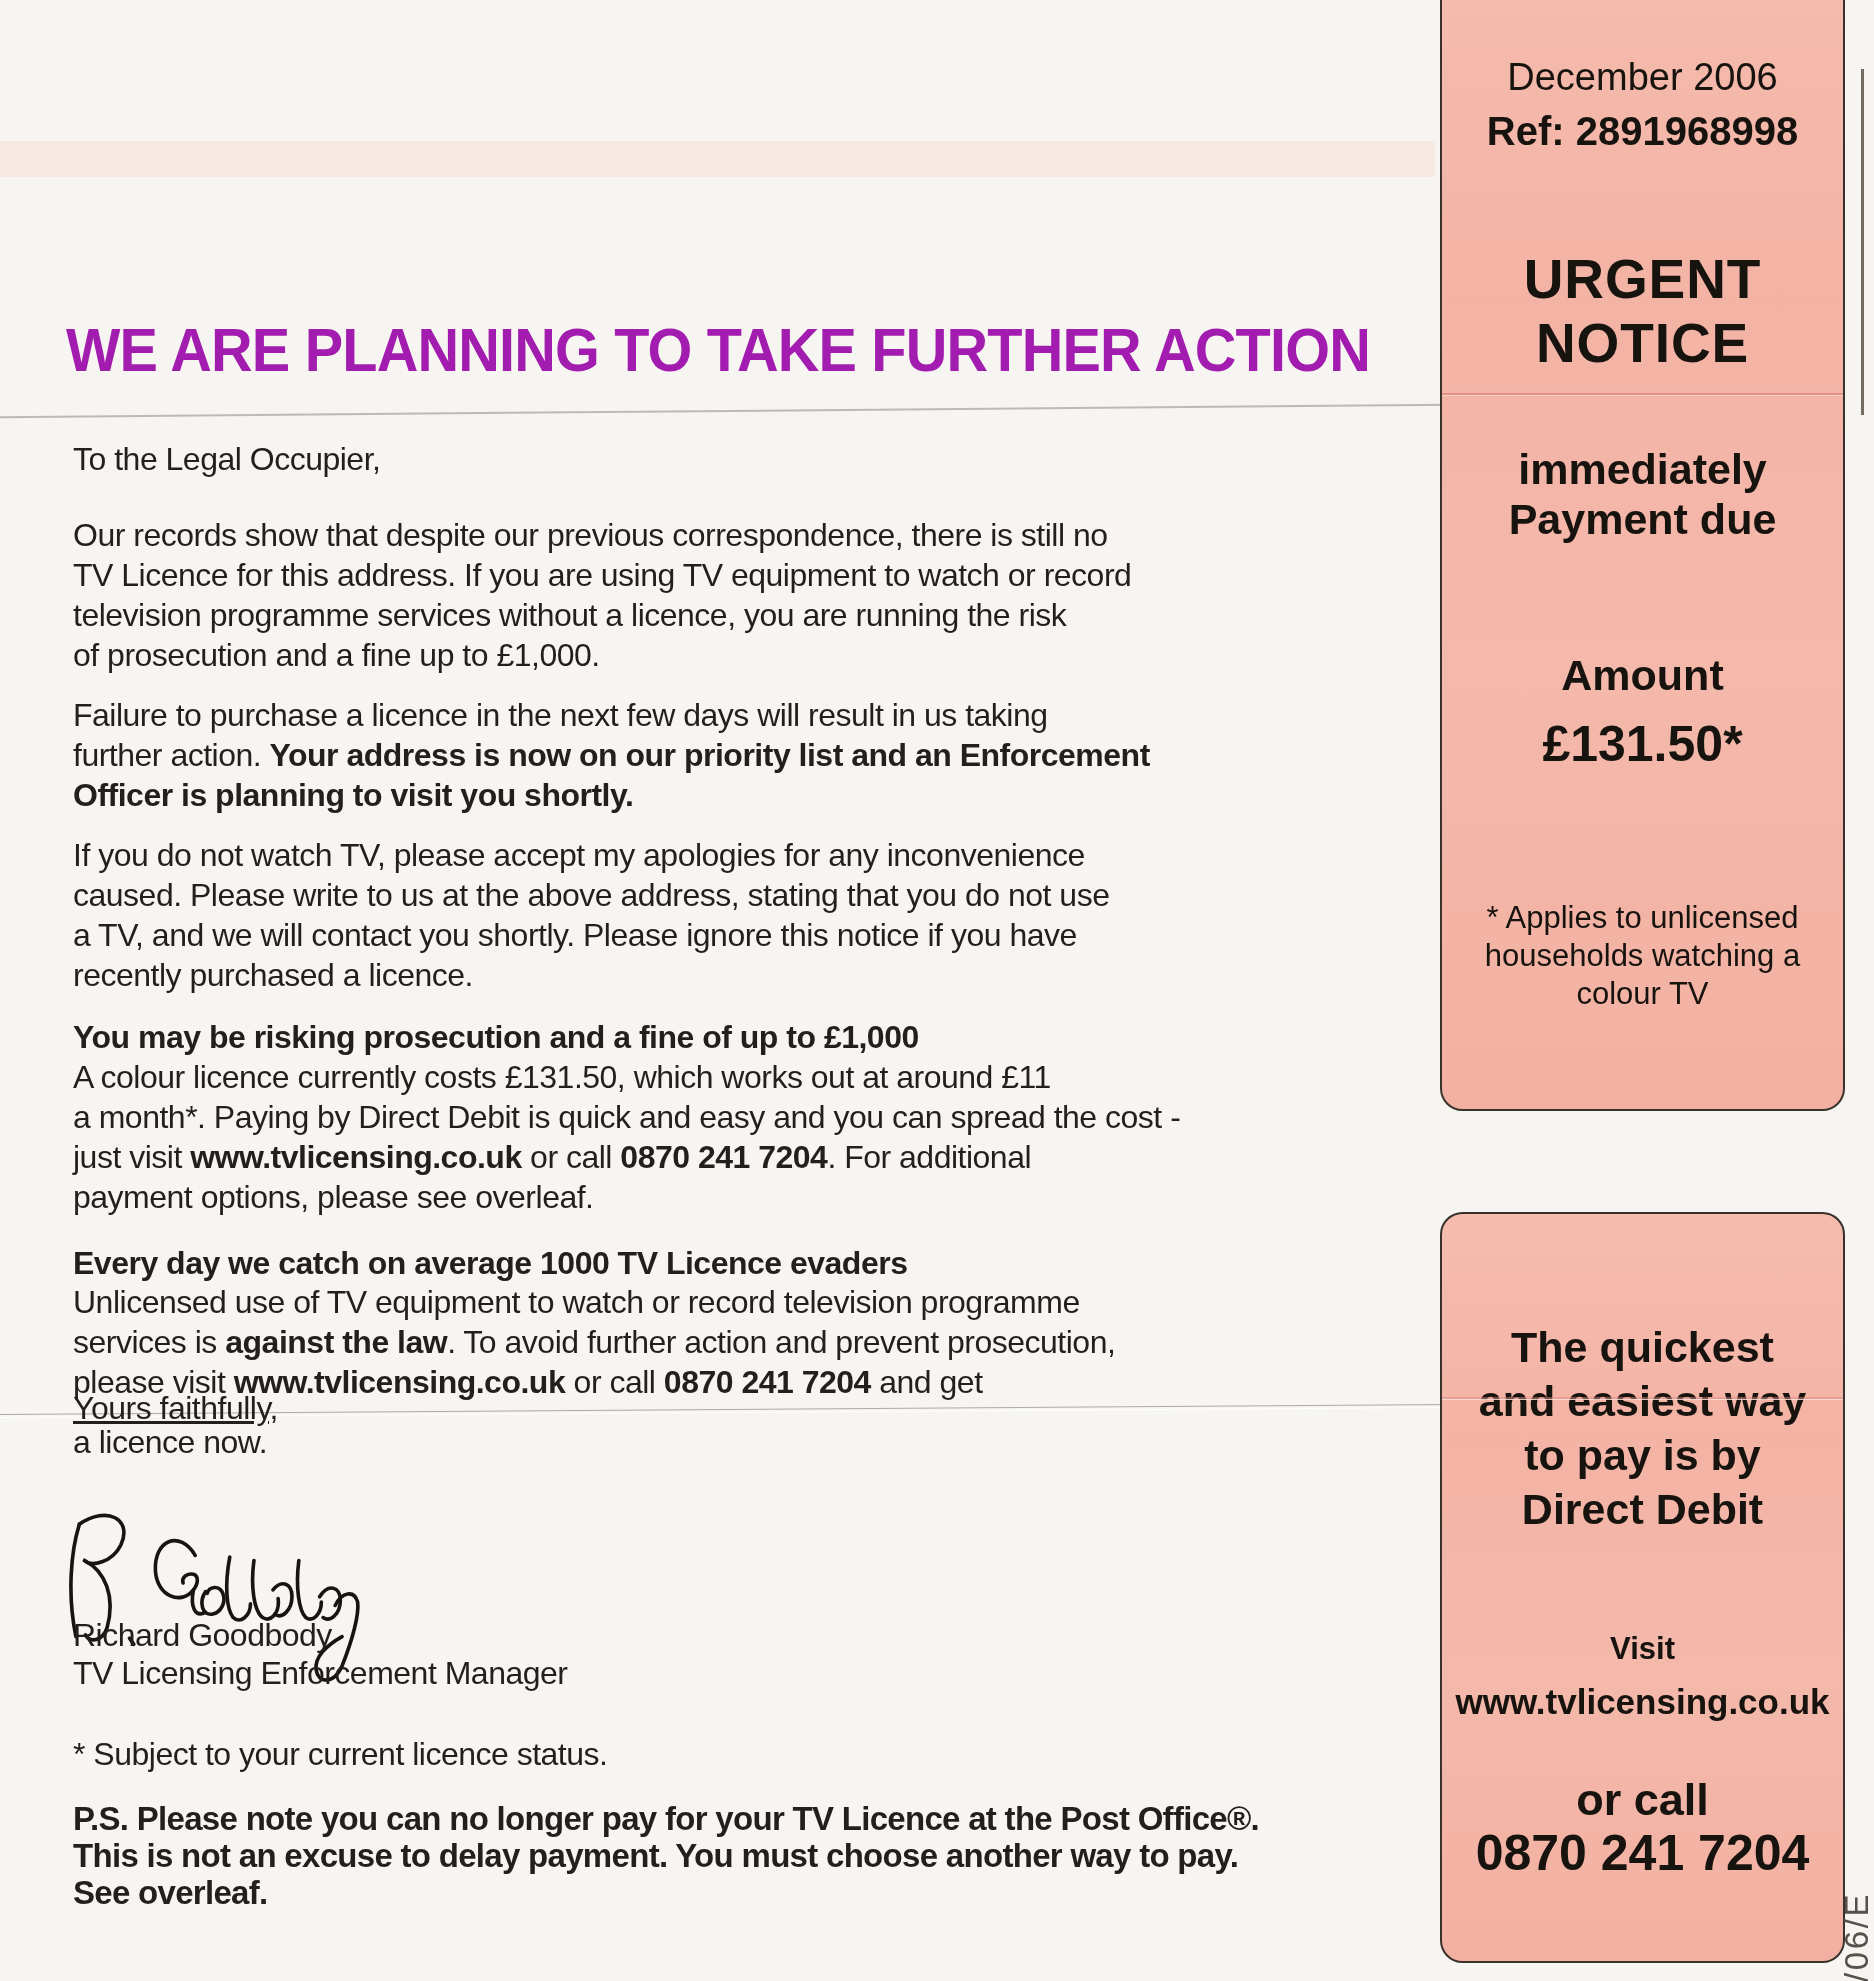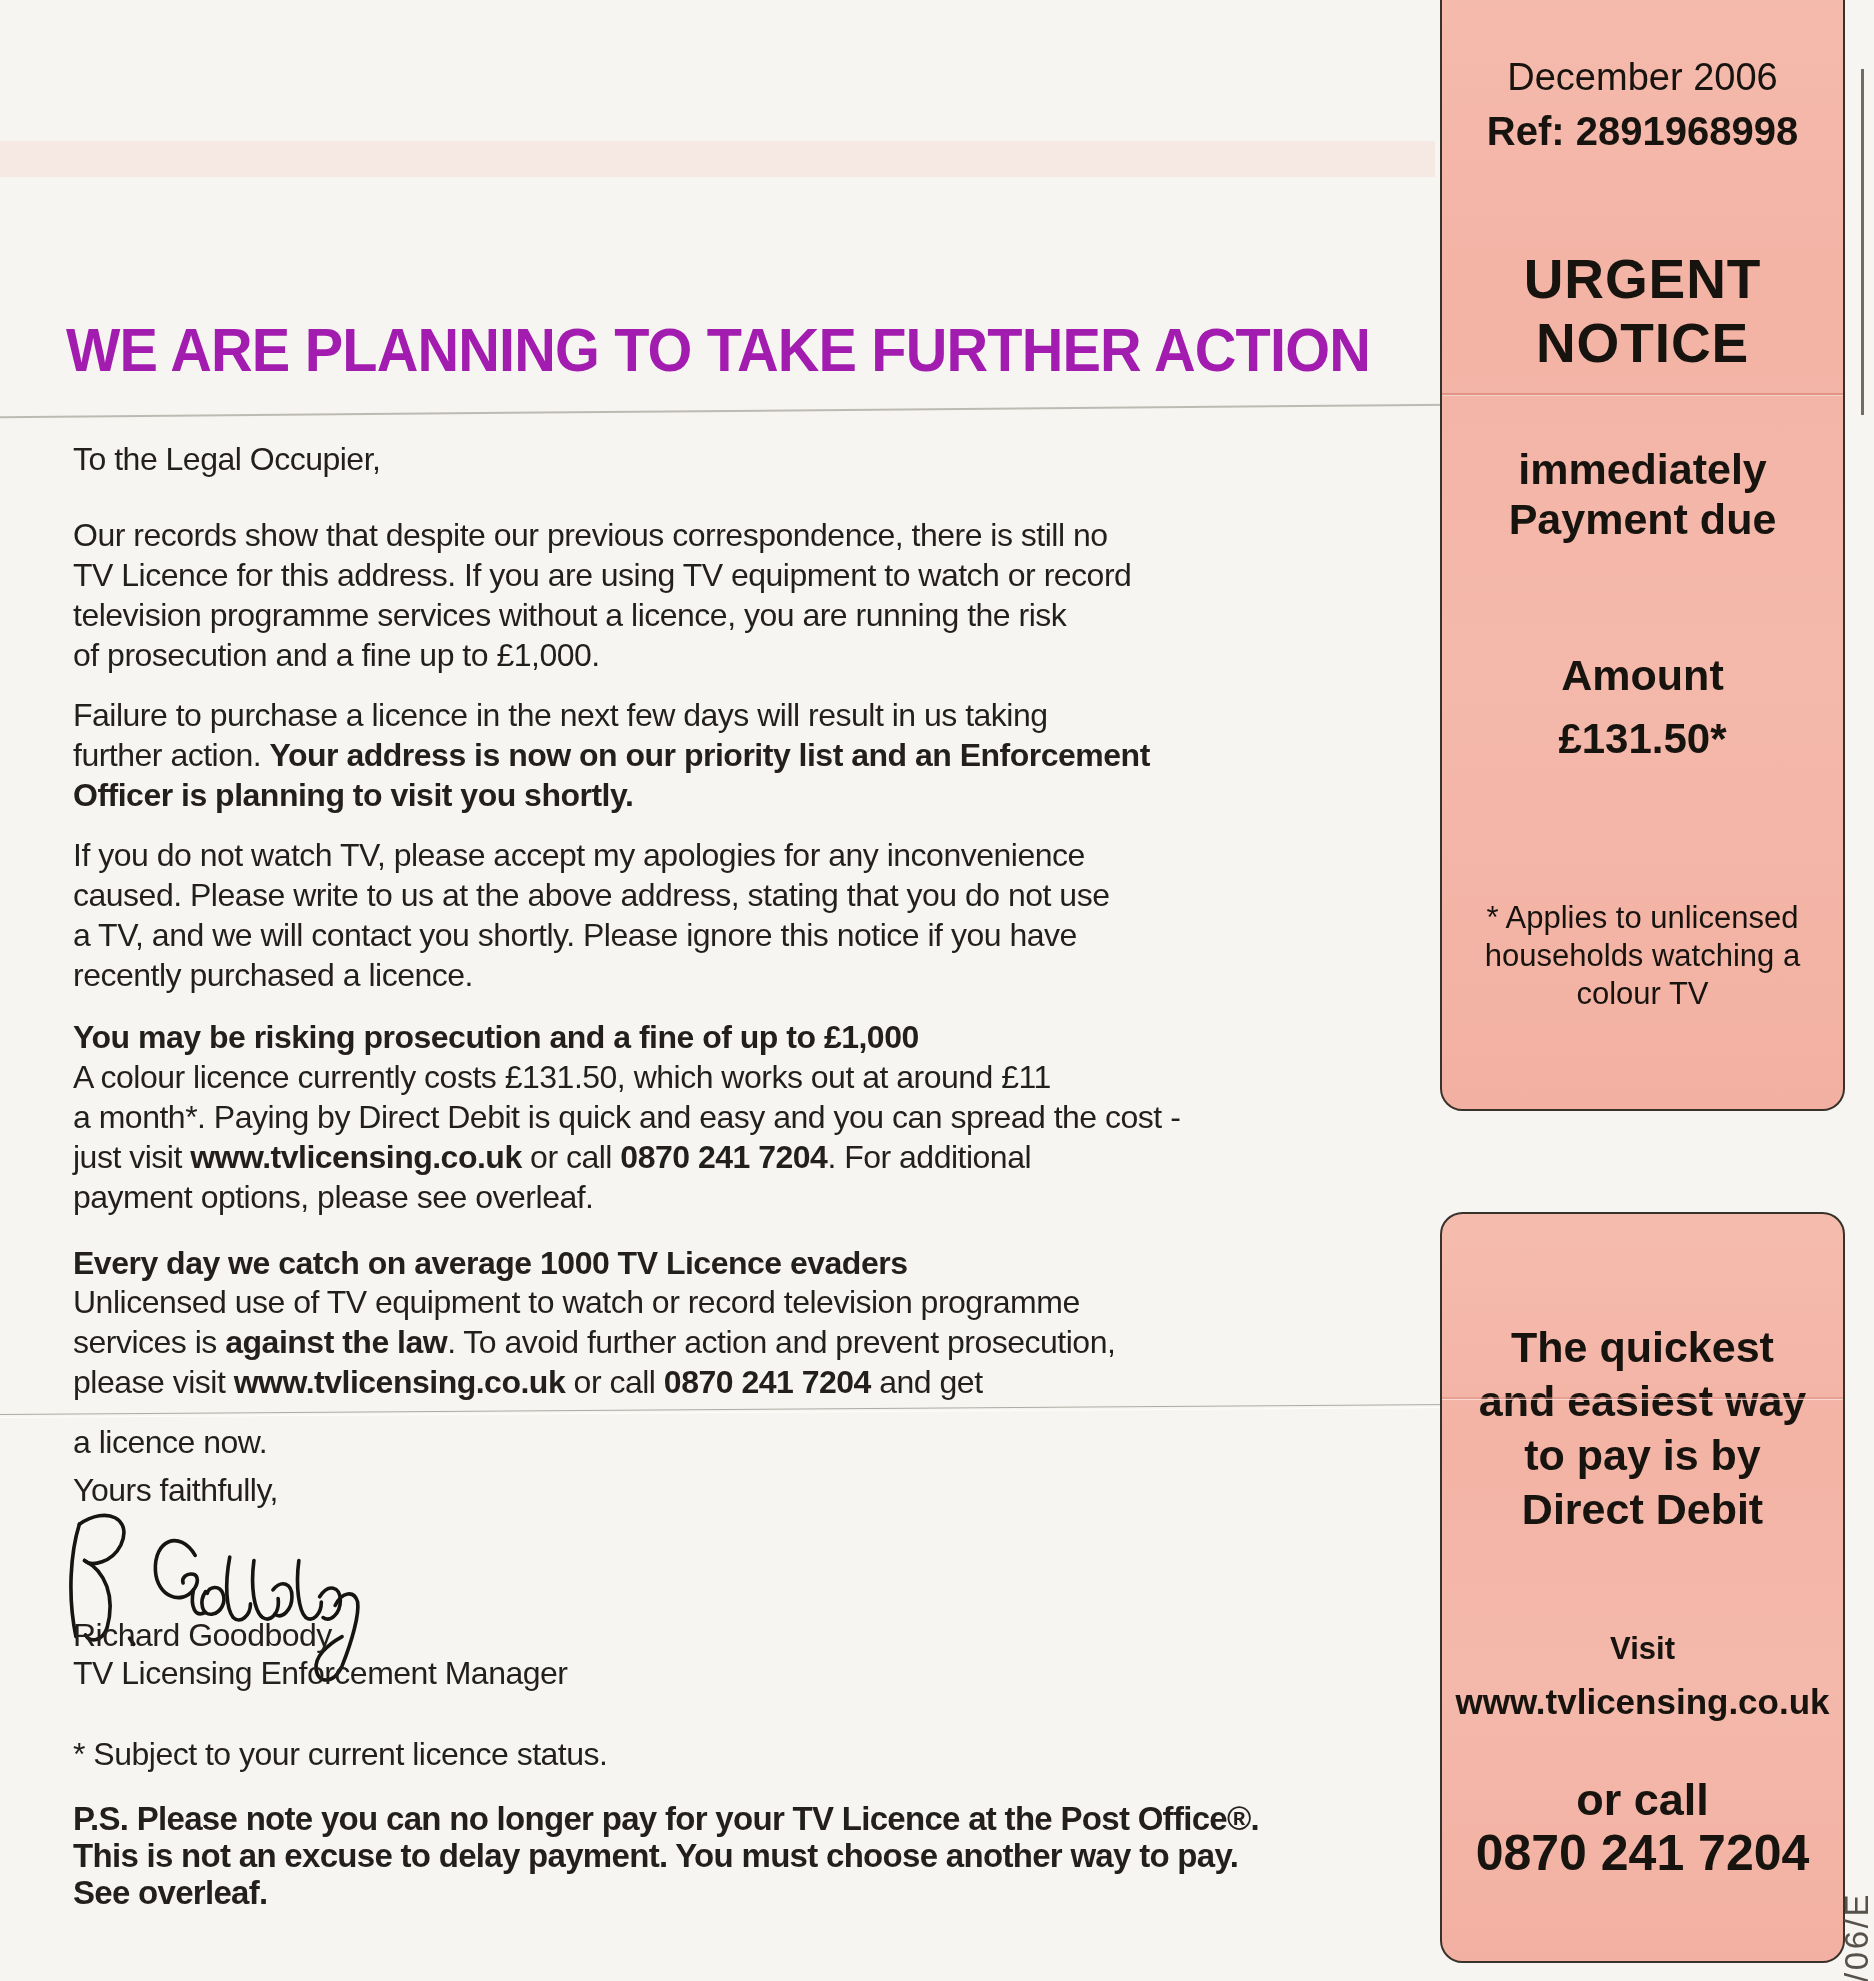--- a/index.html
+++ b/index.html
@@ -39,21 +39,21 @@
   }
   .sb-line {
     position:absolute; left:5.2px; right:5.2px; text-align:center;
     color:#17130e; white-space:nowrap;
   }
   .sb-date      { font-size:38px; }
   .sb-ref       { font-size:40px; font-weight:bold; }
   .sb-urgent    { font-size:55px; line-height:64px; font-weight:bold; letter-spacing:0.9px; }
   .sb-payment   { font-size:43px; line-height:50px; font-weight:bold; }
   .sb-amountlbl { font-size:43px; font-weight:bold; }
-  .sb-amountval { font-size:42px; font-weight:bold; }
+  .sb-amountval { font-size:50px; font-weight:bold; }
   .sb-applies   { font-size:31px; line-height:38px; }
   .sb-pay       { font-size:43px; line-height:54px; font-weight:bold; }
   .sb-visit     { font-size:31px; font-weight:bold; }
   .sb-web       { font-size:35px; font-weight:bold; }
   .sb-orcall    { font-size:45px; font-weight:bold; }
   .sb-phone     { font-size:50px; font-weight:bold; }
   
   .edge-code {
     position:absolute; left:1838px; top:1982px;
     transform:rotate(-90deg); transform-origin:0 0;
@@ -117,21 +117,21 @@
     <div class="ln">Unlicensed use of TV equipment to watch or record television programme</div>
     <div class="ln">
       <span>services is </span><span class="bold">against the law</span><span>. To avoid further action and prevent prosecution,</span>
     </div>
     <div class="ln">
       <span>please visit  </span><span class="bold">www.tvlicensing.co.uk</span><span> or call  </span><span class="bold">0870 241 7204</span><span> and get</span>
     </div>
   </div>
   <div class="body-text" style="top:1422px;">a licence now.</div>
 
-  <div class="body-text" style="top:1470px;">Yours faithfully,</div>
+  <div class="body-text" style="top:1388px;text-decoration:underline;">Yours faithfully,</div>
 
   <svg class="signature-svg" width="337" height="227" viewBox="0 0 390 262">
     <g fill="none" stroke="#171513" stroke-width="4.2" stroke-linecap="round" stroke-linejoin="round">
       <path d="M34,30 C24,62 20,112 30,160"></path>
       <path d="M34,30 C66,8 96,24 82,54 C72,74 48,80 40,72"></path>
       <path d="M40,72 C64,84 76,114 66,150 C61,165 46,168 41,158"></path>
       <path d="M92,162 l5,7"></path>
       <path d="M168,66 C150,36 120,48 122,84 C124,114 152,124 166,106 C172,98 172,90 166,88 C158,86 152,92 154,98"></path>
       <path d="M166,106 C162,126 168,138 180,132"></path>
       <path d="M180,108 C172,120 176,136 188,134 C198,132 204,120 200,110 C196,100 184,102 182,110"></path>

